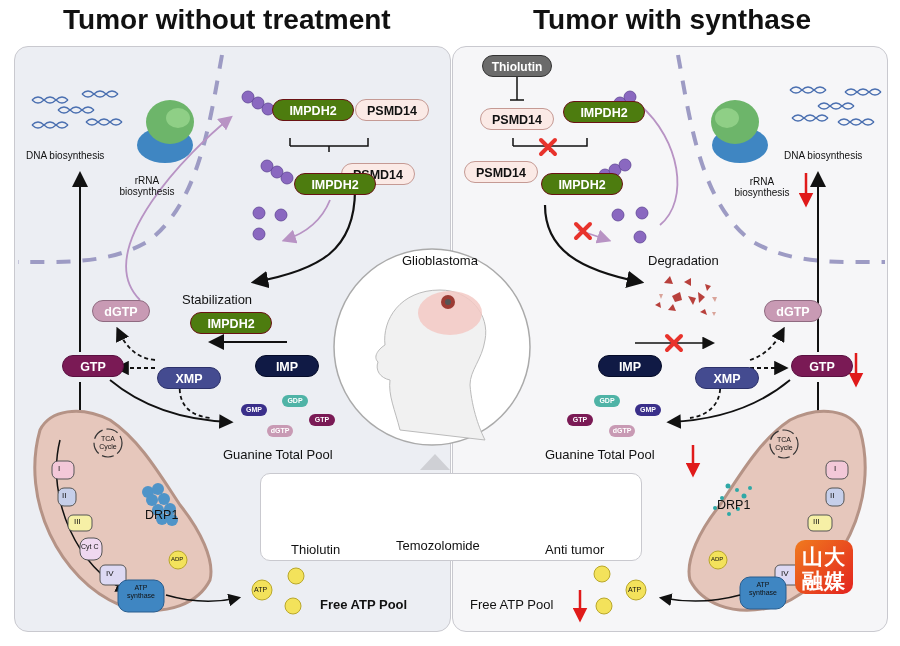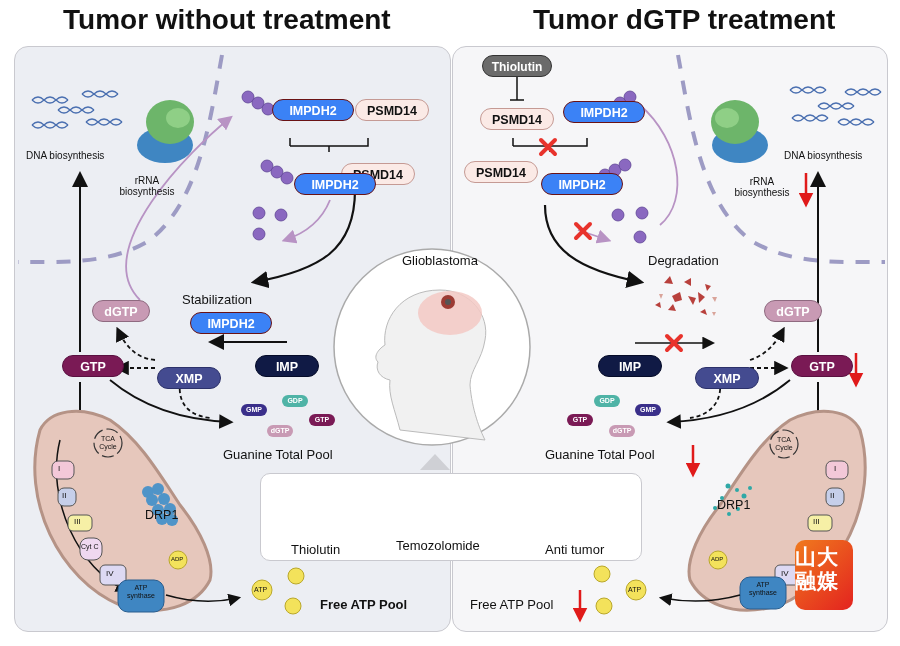--- a/index.html
+++ b/index.html
@@ -5,41 +5,41 @@
   html,body{margin:0;padding:0;background:#ffffff;}
   body{width:900px;height:646px;position:relative;overflow:hidden;font-family:"Liberation Sans",sans-serif;}
   .title{position:absolute;top:4px;font-weight:bold;font-size:28px;color:#111;white-space:nowrap;}
   #title-left{left:63px;}
   #title-right{left:533px;}
   .panel{position:absolute;top:46px;height:586px;border:1.5px solid #c9c9cf;border-radius:14px;box-sizing:border-box;}
   #panel-left{left:14px;width:437px;background:#eceef3;}
   #panel-right{left:452px;width:436px;background:#f6f6f8;}
   svg#diagram{position:absolute;left:0;top:0;}
   .pill{position:absolute;border-radius:14px;color:#fff;font-weight:bold;font-size:12.5px;text-align:center;line-height:22px;height:22px;box-sizing:border-box;white-space:nowrap;}
-  .impdh2{background:#3b82f6;border:1.5px solid #6a1214;width:82px;}
+  .impdh2{background:#4d7c0f;border:1.5px solid #6a1214;width:82px;}
   .psmd14{background:#fbeae6;border:1.5px solid #c59a94;color:#111;width:74px;}
   .thiolutin{background:#6b6b6b;border:1.5px solid #333;width:70px;font-size:12px;}
   .gtp{background:#7a1a55;border:1.5px solid #5a1040;width:62px;}
   .dgtp{background:#c89ab4;border:1.5px solid #8f6a80;width:58px;}
   .xmp{background:#444b90;border:1.5px solid #2c316a;width:64px;margin-top:12px;}
   .imp{background:#101a45;border:1.5px solid #050b28;width:64px;text-align:center;}
   .mini{position:absolute;font-size:7px;color:#fff;font-weight:bold;border-radius:8px;height:12px;line-height:12px;width:26px;text-align:center;}
   .lbl{position:absolute;font-weight:normal;color:#111;white-space:nowrap;}
   .small{font-size:10px;}
   .med{font-size:12.5px;}
   .big{font-size:13px;}
   .ctr{text-align:center;}
   #drug-box{position:absolute;left:260px;top:473px;width:382px;height:88px;background:#fff;border:1.5px solid #c9c9cf;border-radius:10px;box-sizing:border-box;}
-  #watermark{position:absolute;left:795px;top:540px;width:58px;height:70px;background:linear-gradient(135deg,#f07a1e 0%,#e3231f 100%);border-radius:10px;color:#fff;font-weight:bold;font-size:21px;line-height:24px;text-align:left;padding-top:5px;box-sizing:border-box;letter-spacing:1px;}
+  #watermark{position:absolute;left:795px;top:540px;width:58px;height:54px;background:linear-gradient(135deg,#f07a1e 0%,#e3231f 100%);border-radius:10px;color:#fff;font-weight:bold;font-size:21px;line-height:24px;text-align:center;padding-top:5px;box-sizing:border-box;letter-spacing:1px;}
 </style>
 </head>
 <body>
 
 <div class="title" id="title-left">Tumor without treatment</div>
-<div class="title" id="title-right">Tumor dGTP treatment</div>
+<div class="title" id="title-right">Tumor with synthase</div>
 
 <div class="panel" id="panel-left"></div>
 <div class="panel" id="panel-right"></div>
 
 <svg id="diagram" width="900" height="646" viewBox="0 0 900 646">
   <defs>
     <marker id="ah" markerWidth="8" markerHeight="8" refX="6" refY="4" orient="auto">
         <path d="M0,0 L8,4 L0,8 z" fill="#111"></path>
       </marker>
     <marker id="ahp" markerWidth="8" markerHeight="8" refX="6" refY="4" orient="auto">

